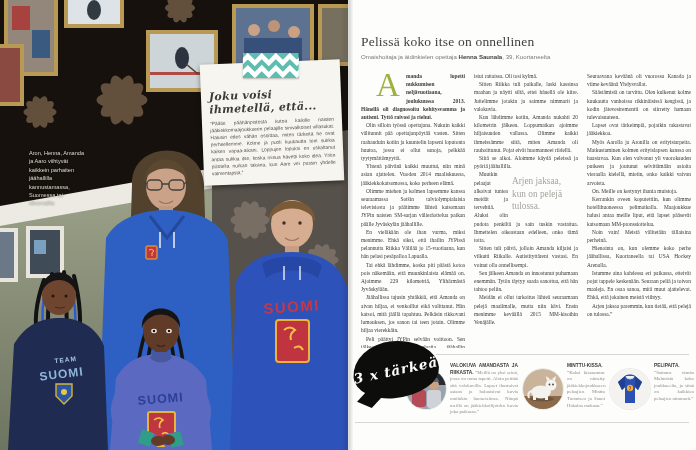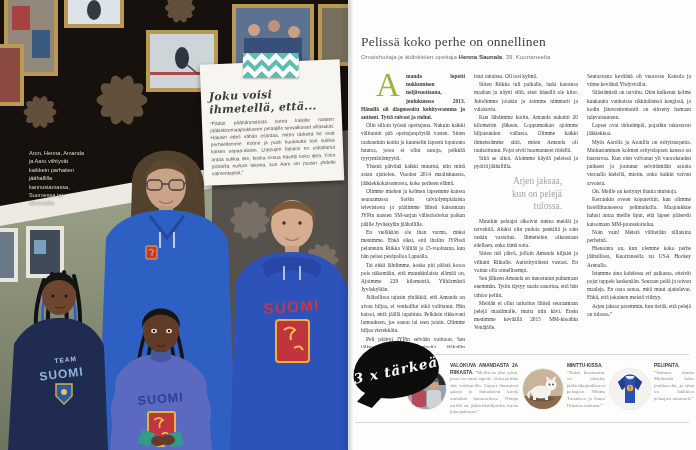--- a/index.html
+++ b/index.html
@@ -31,22 +31,22 @@
   .columns{position:absolute;left:13px;top:72px;width:330px;height:276px;display:flex;gap:9px;
     overflow:hidden;font-size:5.4px;line-height:1.52;color:#3b3934;text-align:justify;}
   .col{width:104px;flex:none;}
   .col p{margin:0;text-indent:5px;}
   .col p.ni{text-indent:0;}
   .opener{float:left;width:42px;height:28px;position:relative;margin:1px 3px 0 0;}
   .bigquote{position:absolute;left:-3px;top:-16px;font-size:40px;line-height:1;
     color:#cbda8e;font-family:"DejaVu Serif",serif;}
   .bigA{position:absolute;left:15px;top:-4px;font-size:33px;line-height:1;color:#9cb23c;}
   .lead-p{font-weight:bold;}
-  .pullquote{float:right;width:64px;margin:5px 16px 5px 4px;font-size:9.3px;line-height:1.3;
-    color:#a5a39d;text-align:right;text-indent:0;}
+  .pullquote{float:right;width:64px;margin:5px 2px 5px 4px;font-size:9.3px;line-height:1.3;
+    color:#a5a39d;text-align:left;text-indent:0;}
   .rule{position:absolute;height:1px;background:#d9d7d2;}
   .rule-top{top:354px;left:88px;right:7px;}
   .rule-bottom{top:422px;left:7px;right:7px;}
   .badge-blob{position:absolute;left:5px;top:341px;width:86px;height:57px;background:#0d0d0c;
     border-radius:48% 52% 55% 45% / 58% 52% 48% 42%;transform:rotate(-5deg);
     display:flex;align-items:center;justify-content:center;z-index:2;}
   .badge-blob:after{content:"";position:absolute;left:6px;bottom:-6px;width:16px;height:14px;
     background:#0d0d0c;transform:rotate(28deg) skewX(-20deg);}
   .badge-text{font-family:"DejaVu Serif",serif;font-style:italic;font-weight:bold;
     color:#fff;font-size:13.5px;transform:rotate(-7deg);letter-spacing:1px;}
@@ -257,21 +257,21 @@
         </svg>
       </div>
       <div class="note-title">Joku voisi ihmetellä, että...</div>
       <div class="note-body">”Päätin päähänpistosta kutoa kaikille naisten jääkiekkomaajoukkueen pelaajille sinivalkoiset villasukat. Halusin edes vähän osoittaa, miten tärkeitä he ovat perheellemme. Kolme ja puoli kuukautta tein sukkia kaiken vapaa-aikani. Loppujen lopuksi en uskaltanut antaa sukkia itse, koska minua hävetti koko idea. Yritin piilotella nurkan takana, kun Aaro vei pussin yhdelle valmentajista.”</div>
     </div>
   </div>
 
   <div class="page-right">
 
     <div class="article-head">
-      <h1 class="article-title">Pelissä koko perhe on onnellinen</h1>
+      <h1 class="article-title">Pelissä koko itse on onnellinen</h1>
       <div class="article-byline"><span>Omaishoitaja ja äidinkielen opettaja </span><b>Henna Saunala</b><span>, 39, Kuortaneelta</span></div>
     </div>
 
     <div class="columns">
       <div class="col">
         <div class="opener">
           <span class="bigquote">”</span>
           <span class="bigA">A</span>
         </div>
         <p class="ni lead-p">manda lopetti nukkumisen neljävuotiaana, joulukuussa 2013. Hänellä oli diagnosoitu kehitysvamma ja autismi. Tyttö raivosi ja riehui.</p>

